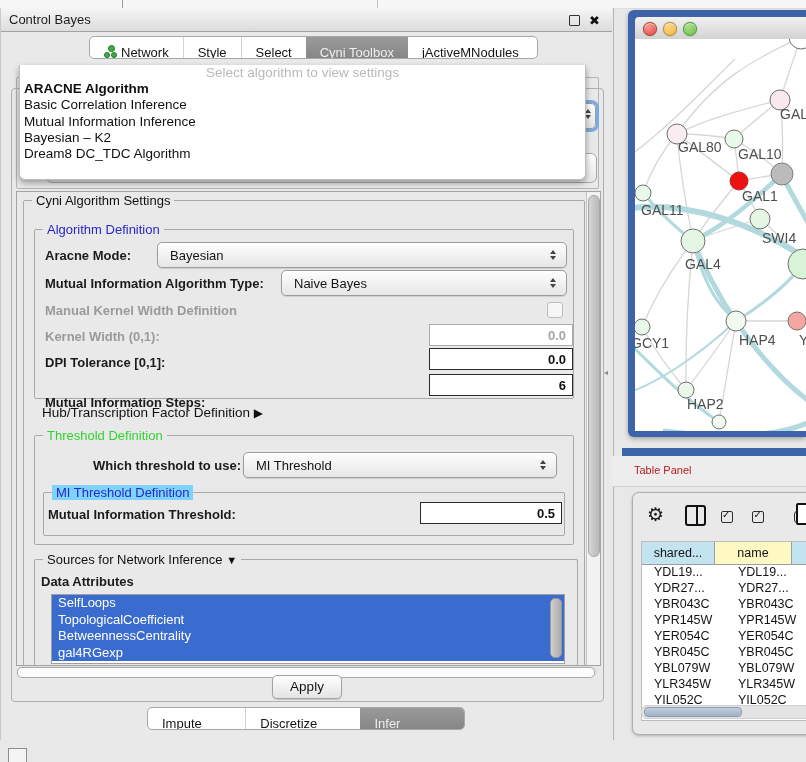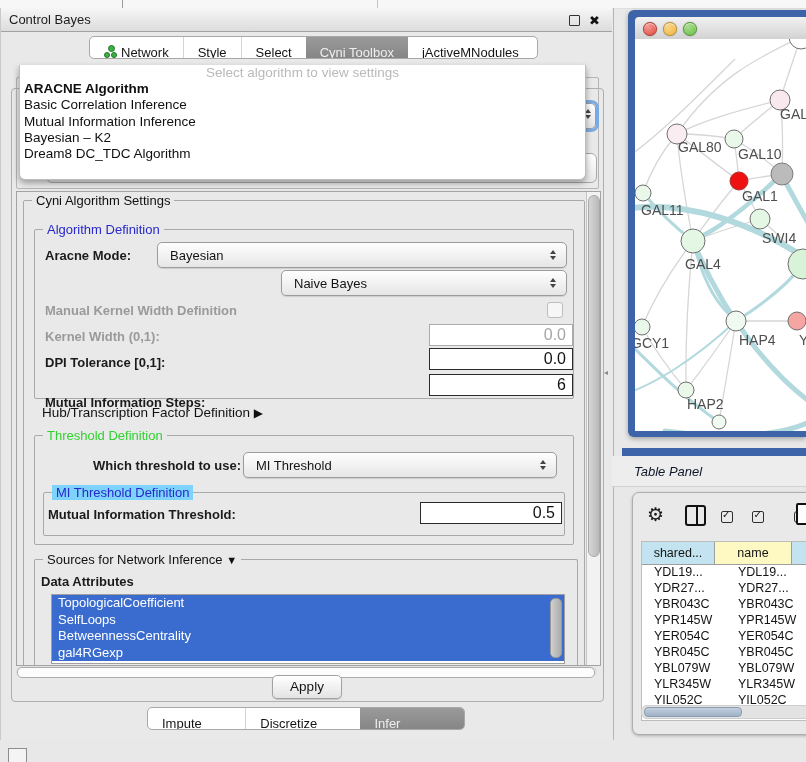--- a/index.html
+++ b/index.html
@@ -55,21 +55,21 @@
   .group-title{position:absolute;top:-8px;left:8px;background:#e9e9e9;padding:0 4px;font-size:13px;white-space:nowrap;}
   .lbl{font-size:13px;font-weight:bold;color:#1b1b1b;white-space:nowrap;}
   .lbl.dis{color:#9a9a9a;}
   .combo{border:1px solid #9c9c9c;border-radius:5px;background:linear-gradient(#fefefe,#e6e6e6);
      display:flex;align-items:center;font-size:13px;color:#141414;box-shadow:0 1px 1px rgba(0,0,0,.12);}
   .combo .val{padding-left:12px;flex:1;}
   .arrows{width:18px;display:flex;flex-direction:column;align-items:center;gap:2px;margin-right:4px;}
   .arrows b{width:0;height:0;border-left:3.5px solid transparent;border-right:3.5px solid transparent;}
   .arrows .up{border-bottom:4px solid #444;}
   .arrows .dn{border-top:4px solid #444;}
-  .field{background:#fff;text-align:right;font-size:16px;padding-right:6px;display:flex;align-items:center;justify-content:flex-end;}
+  .field{background:#fff;text-align:right;font-size:13px;padding-right:6px;display:flex;align-items:center;justify-content:flex-end;font-weight:bold;}
   .field.en{border:1.5px solid #2b2b2b;color:#111;}
   .field.dis{border:1px solid #ababab;color:#a5a5a5;}
   .checkbox{width:14px;height:14px;border:1px solid #bdbdbd;border-radius:3px;background:#f6f6f6;}
   
   #attr-list{background:#fff;border:1px solid #9f9f9f;overflow:hidden;}
   .attr-item{background:#3a6cd0;color:#fff;font-size:13px;line-height:16.6px;padding-left:6px;}
   #attr-scroll{position:absolute;right:2px;top:3px;width:10px;height:58px;border-radius:5px;
      background:linear-gradient(90deg,#cfcfcf,#ababab);border:1px solid #9a9a9a;}
   
   #apply-btn{left:260px;top:586px;width:68px;height:22px;border:1px solid #a2a2a2;border-radius:5px;
@@ -80,21 +80,21 @@
   #network-window{left:628px;top:10px;width:178px;height:427px;background:#3d64a8;border-radius:6px 0 0 6px;
      box-shadow:0 2px 5px rgba(0,0,0,.3);}
   #net-titlebar{left:7px;top:7px;width:171px;height:22px;background:linear-gradient(#f2f2f2,#d2d2d2);
      border-radius:4px 0 0 0;border-bottom:1px solid #a9a9a9;}
   .light{top:5px;width:12px;height:12px;border-radius:50%;box-shadow:inset 0 1px 1px rgba(255,255,255,.7),0 0 1px rgba(0,0,0,.5);}
   #net-canvas{left:7px;top:29px;width:171px;height:392px;background:#fff;overflow:hidden;}
   #net-canvas svg{position:absolute;left:0;top:0;}
   .node-label{font-size:14px;fill:#4e4e4e;font-family:"Liberation Sans",sans-serif;}
   #blue-strip2{left:622px;top:448px;width:184px;height:8px;background:#3d64a8;}
   #table-panel-bar{left:612px;top:456px;width:194px;height:30px;background:#ededed;border-bottom:1px solid #d2d2d2;}
-  #table-panel-title{left:22px;top:8px;font-size:13px;color:#0f172a;font-style:italic;}
+  #table-panel-title{left:22px;top:8px;font-size:11px;color:#b91c1c;}
   #table-window{left:632px;top:492px;width:200px;height:241px;background:#e9e9e9;
      border:1px solid #aeaeae;border-radius:7px;box-shadow:0 1px 3px rgba(0,0,0,.25);}
   #gear-ico{left:14px;top:10px;font-size:19px;color:#1a1a1a;}
   #split-ico{left:52px;top:12px;width:17px;height:17px;border:2px solid #111;border-radius:3px;}
   #split-ico i{position:absolute;left:50%;top:0;width:2px;height:100%;background:#111;}
   .cbx{width:10px;height:10px;border:1.5px solid #2e2e2e;border-radius:2px;display:inline-block;position:relative;}
   .cbx.checked:after{content:"✓";position:absolute;left:0px;top:-3px;font-size:10px;font-weight:bold;color:#111;}
   #doc-ico{left:163px;top:10px;width:14px;height:18px;border:2px solid #111;border-radius:2px;background:#fff;}
   
   #net-table{left:8px;top:48px;width:192px;height:178px;overflow:hidden;background:#fff;border:1px solid #bdbdbd;border-right:none;}
@@ -169,20 +169,21 @@
 
           <div class="abs lbl" style="left:10px;top:18px;">Aracne Mode:</div>
           <div class="abs combo" style="left:122px;top:12px;width:408px;height:24px;">
             <span class="val">Bayesian</span>
             <span class="arrows">
                 <b class="up"></b>
                 <b class="dn"></b>
               </span>
           </div>
 
+          <div class="abs lbl" style="left:10px;top:46px;">Mutual Information Algorithm Type:</div>
           <div class="abs combo" style="left:246px;top:40px;width:284px;height:24px;">
             <span class="val">Naive Bayes</span>
             <span class="arrows">
                 <b class="up"></b>
                 <b class="dn"></b>
               </span>
           </div>
 
           <div class="abs lbl dis" style="left:10px;top:73px;">Manual Kernel Width Definition</div>
           <div class="abs checkbox" style="left:512px;top:72px;"></div>
@@ -222,22 +223,22 @@
         </div>
 
         <div class="abs group" style="left:10px;top:358px;width:542px;height:200px;border-bottom:none;">
           <span class="group-title" style="color:#111;">
             <span>Sources for Network Inference</span>
             <span style="font-size:11px;">▼</span>
           </span>
           <div class="abs lbl" style="left:6px;top:14px;">Data Attributes</div>
           <div class="abs" id="attr-list" style="left:16px;top:34px;width:512px;height:68px;">
             <div id="attr-items">
+                <div class="attr-item">SelfLoops</div>
                 <div class="attr-item">TopologicalCoefficient</div>
-                <div class="attr-item">SelfLoops</div>
                 <div class="attr-item">BetweennessCentrality</div>
                 <div class="attr-item">gal4RGexp</div>
               </div>
             <div class="abs" id="attr-scroll"></div>
           </div>
         </div>
       </div>
 
       <div class="abs" id="v-scrollbar">
         <div class="abs" id="v-thumb"></div>

